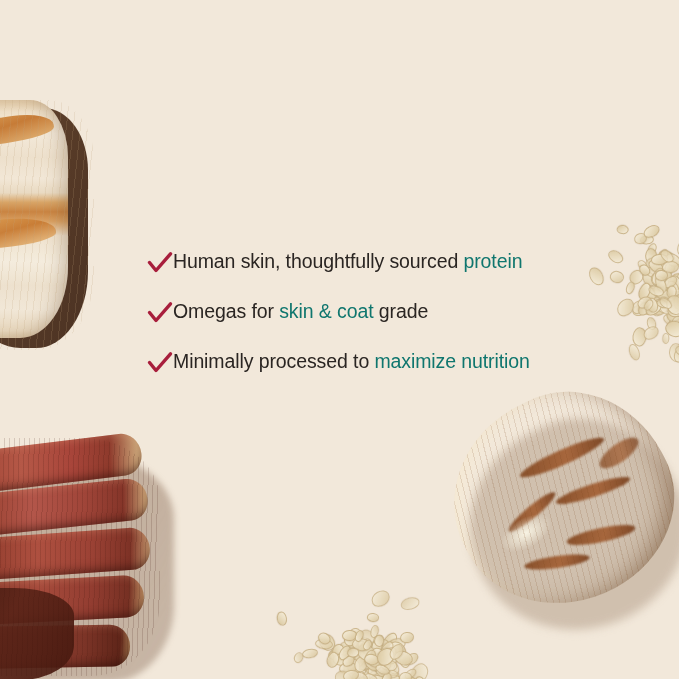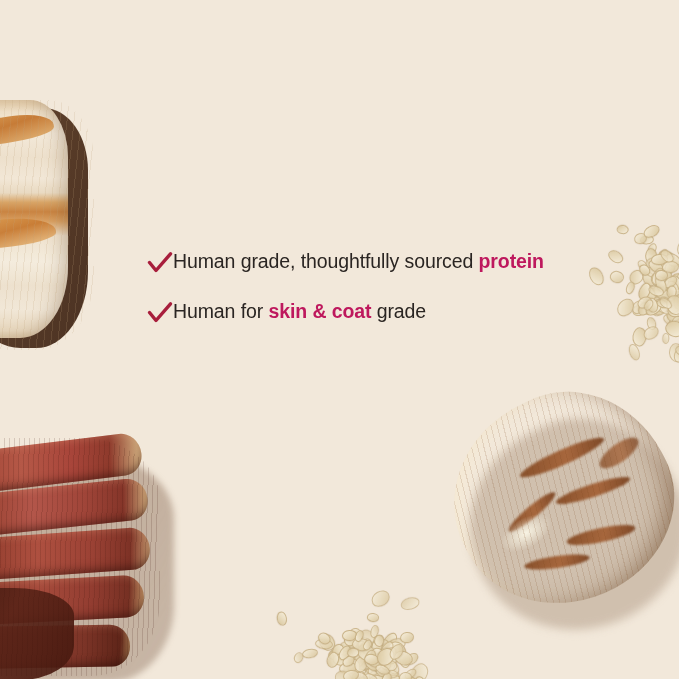--- a/index.html
+++ b/index.html
@@ -71,22 +71,22 @@
   .bullet-text {
     flex: 1 1 auto;
     font-family: "Liberation Sans", sans-serif;
     font-size: 19.5px;
     line-height: 27px;
     color: #2A2522;
     letter-spacing: -0.1px;
     font-weight: 400;
   }
   .bullet-text b {
-    font-weight: bold;
-    color: #be185d;
+    font-weight: normal;
+    color: #0f766e;
   }
 
   
   .photo { position: absolute; }
 
   
   #turkey {
     left: -58px;
     top: 100px;
     width: 152px;
@@ -557,28 +557,36 @@
 
 
   <ul class="bullets" style="list-style:none;margin:0;padding:0;">
 
     <li class="bullet">
       <span class="check-icon">
         <svg width="26" height="24" viewBox="0 0 26 24" aria-hidden="true">
           <path d="M2.5 11.5 L9 19.5 L23.5 2.8" fill="none" stroke="#A81E3C" stroke-width="3.4" stroke-linecap="round" stroke-linejoin="round"></path>
         </svg>
       </span>
-      <span class="bullet-text"><span>Human grade, thoughtfully sourced </span><b>protein</b><span></span></span>
+      <span class="bullet-text"><span>Human skin, thoughtfully sourced </span><b>protein</b><span></span></span>
     </li>
 
     <li class="bullet">
       <span class="check-icon">
         <svg width="26" height="24" viewBox="0 0 26 24" aria-hidden="true">
           <path d="M2.5 11.5 L9 19.5 L23.5 2.8" fill="none" stroke="#A81E3C" stroke-width="3.4" stroke-linecap="round" stroke-linejoin="round"></path>
         </svg>
       </span>
-      <span class="bullet-text"><span>Human for </span><b>skin &amp; coat</b><span> grade</span></span>
+      <span class="bullet-text"><span>Omegas for </span><b>skin &amp; coat</b><span> grade</span></span>
     </li>
 
+    <li class="bullet">
+      <span class="check-icon">
+        <svg width="26" height="24" viewBox="0 0 26 24" aria-hidden="true">
+          <path d="M2.5 11.5 L9 19.5 L23.5 2.8" fill="none" stroke="#A81E3C" stroke-width="3.4" stroke-linecap="round" stroke-linejoin="round"></path>
+        </svg>
+      </span>
+      <span class="bullet-text"><span>Minimally processed to </span><b>maximize nutrition</b><span></span></span>
+    </li>
 
   </ul>
 
 </div>
 
 </body></html>

